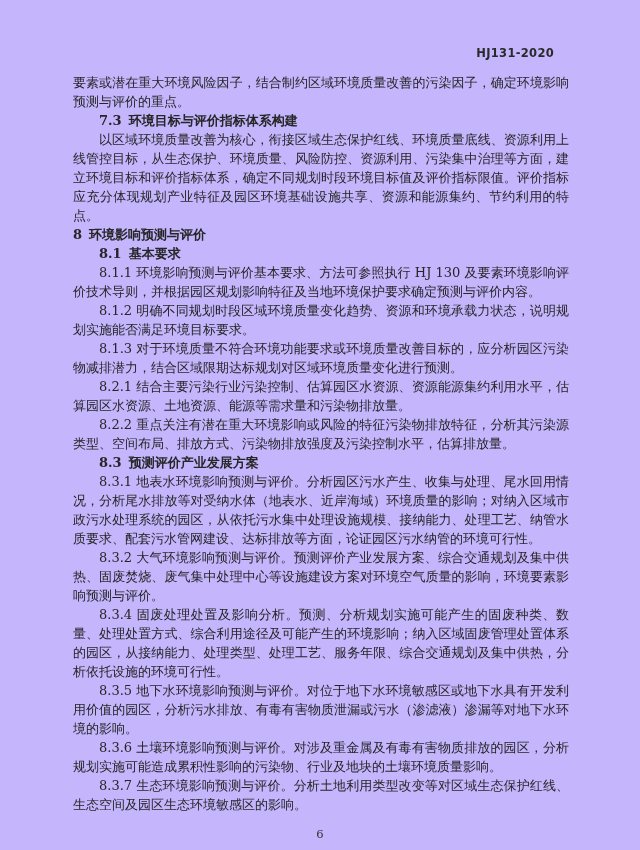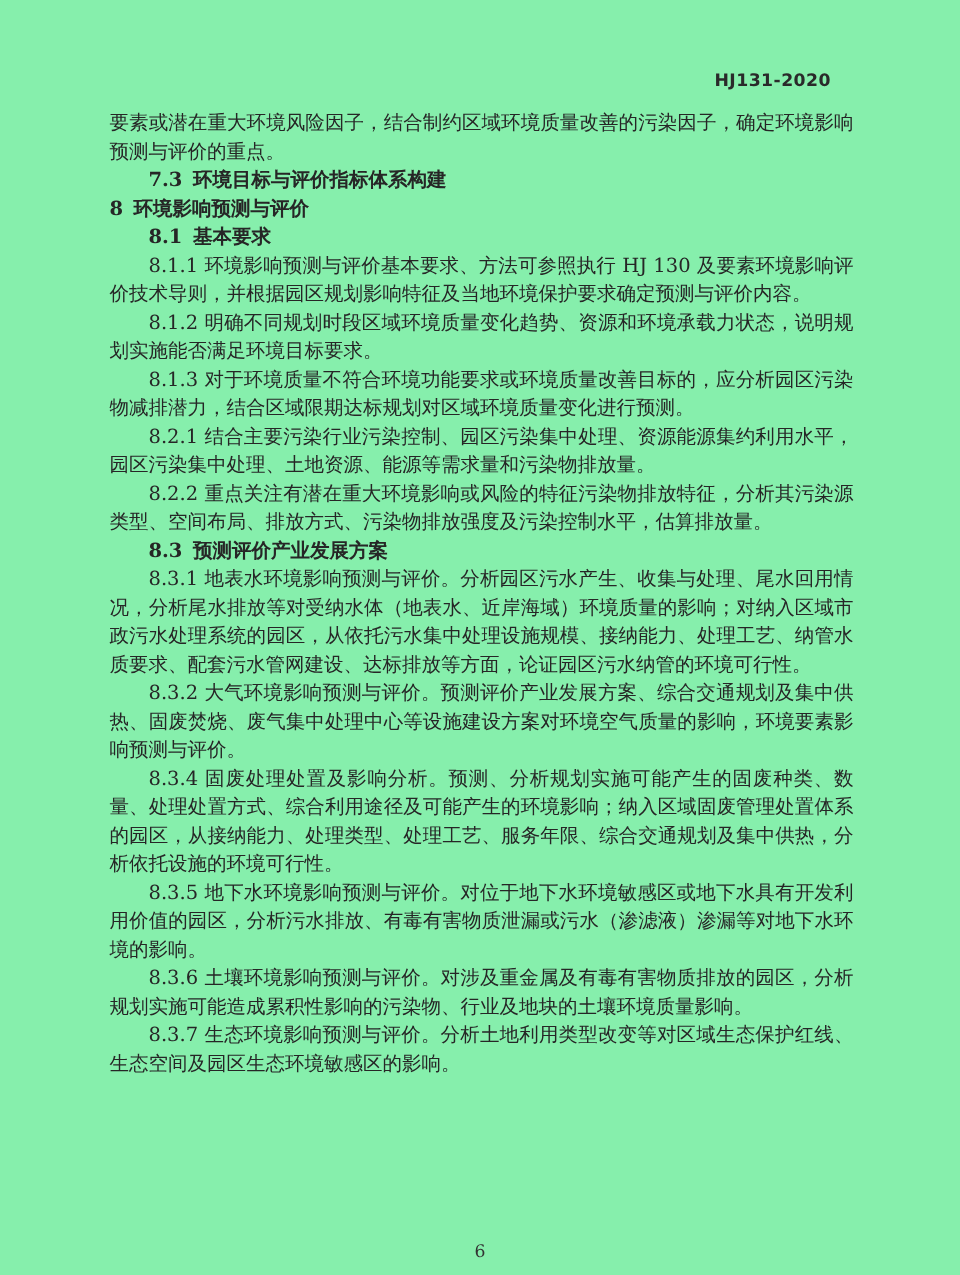--- a/index.html
+++ b/index.html
@@ -2,21 +2,21 @@
 <html><head>
 <meta charset="utf-8">
 <style>
   html,body { margin:0; padding:0; }
   body { background:#e9e9e9; }
   .page {
     position:relative;
     width:640px;
     height:850px;
     margin:0 auto;
-    background:#86efac;
+    background:#c4b5fd;
     overflow:hidden;
     box-shadow:0 0 4px rgba(0,0,0,.15);
   }
   .doc-code {
     position:absolute;
     top:46px;
     right:86px;
     font-family:"DejaVu Sans","Liberation Sans",sans-serif;
     font-weight:600;
     font-size:11.5px;
@@ -61,26 +61,27 @@
 </head>
 <body>
 
 <div class="page">
 
   <div class="doc-code">HJ131-2020</div>
 
   <main class="content" id="content">
       <p class="para-cont">要素或潜在重大环境风险因子，结合制约区域环境质量改善的污染因子，确定环境影响预测与评价的重点。</p>
       <p class="h2"><span class="clause-num">7.3</span><span>环境目标与评价指标体系构建</span></p>
+      <p class="para">以区域环境质量改善为核心，衔接区域生态保护红线、环境质量底线、资源利用上线管控目标，从生态保护、环境质量、风险防控、资源利用、污染集中治理等方面，建立环境目标和评价指标体系，确定不同规划时段环境目标值及评价指标限值。评价指标应充分体现规划产业特征及园区环境基础设施共享、资源和能源集约、节约利用的特点。</p>
       <p class="h1"><span class="clause-num">8</span><span>环境影响预测与评价</span></p>
       <p class="h2"><span class="clause-num">8.1</span><span>基本要求</span></p>
       <p class="para">8.1.1 环境影响预测与评价基本要求、方法可参照执行 HJ 130 及要素环境影响评价技术导则，并根据园区规划影响特征及当地环境保护要求确定预测与评价内容。</p>
       <p class="para">8.1.2 明确不同规划时段区域环境质量变化趋势、资源和环境承载力状态，说明规划实施能否满足环境目标要求。</p>
       <p class="para">8.1.3 对于环境质量不符合环境功能要求或环境质量改善目标的，应分析园区污染物减排潜力，结合区域限期达标规划对区域环境质量变化进行预测。</p>
-      <p class="para">8.2.1 结合主要污染行业污染控制、园区污染集中处理、资源能源集约利用水平，园区污染集中处理、土地资源、能源等需求量和污染物排放量。</p>
+      <p class="para">8.2.1 结合主要污染行业污染控制、估算园区水资源、资源能源集约利用水平，估算园区水资源、土地资源、能源等需求量和污染物排放量。</p>
       <p class="para">8.2.2 重点关注有潜在重大环境影响或风险的特征污染物排放特征，分析其污染源类型、空间布局、排放方式、污染物排放强度及污染控制水平，估算排放量。</p>
       <p class="h2"><span class="clause-num">8.3</span><span>预测评价产业发展方案</span></p>
       <p class="para">8.3.1 地表水环境影响预测与评价。分析园区污水产生、收集与处理、尾水回用情况，分析尾水排放等对受纳水体（地表水、近岸海域）环境质量的影响；对纳入区域市政污水处理系统的园区，从依托污水集中处理设施规模、接纳能力、处理工艺、纳管水质要求、配套污水管网建设、达标排放等方面，论证园区污水纳管的环境可行性。</p>
       <p class="para">8.3.2 大气环境影响预测与评价。预测评价产业发展方案、综合交通规划及集中供热、固废焚烧、废气集中处理中心等设施建设方案对环境空气质量的影响，环境要素影响预测与评价。</p>
       <p class="para">8.3.4 固废处理处置及影响分析。预测、分析规划实施可能产生的固废种类、数量、处理处置方式、综合利用途径及可能产生的环境影响；纳入区域固废管理处置体系的园区，从接纳能力、处理类型、处理工艺、服务年限、综合交通规划及集中供热，分析依托设施的环境可行性。</p>
       <p class="para">8.3.5 地下水环境影响预测与评价。对位于地下水环境敏感区或地下水具有开发利用价值的园区，分析污水排放、有毒有害物质泄漏或污水（渗滤液）渗漏等对地下水环境的影响。</p>
       <p class="para">8.3.6 土壤环境影响预测与评价。对涉及重金属及有毒有害物质排放的园区，分析规划实施可能造成累积性影响的污染物、行业及地块的土壤环境质量影响。</p>
       <p class="para">8.3.7 生态环境影响预测与评价。分析土地利用类型改变等对区域生态保护红线、生态空间及园区生态环境敏感区的影响。</p>
     </main>
 

